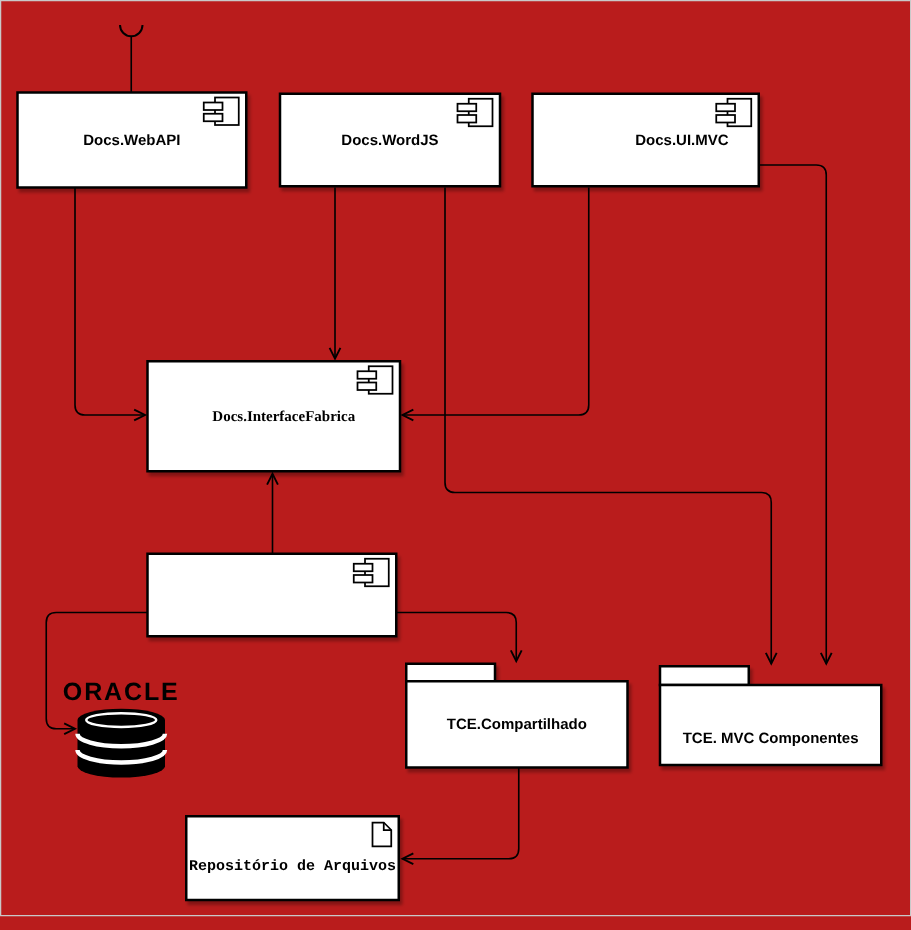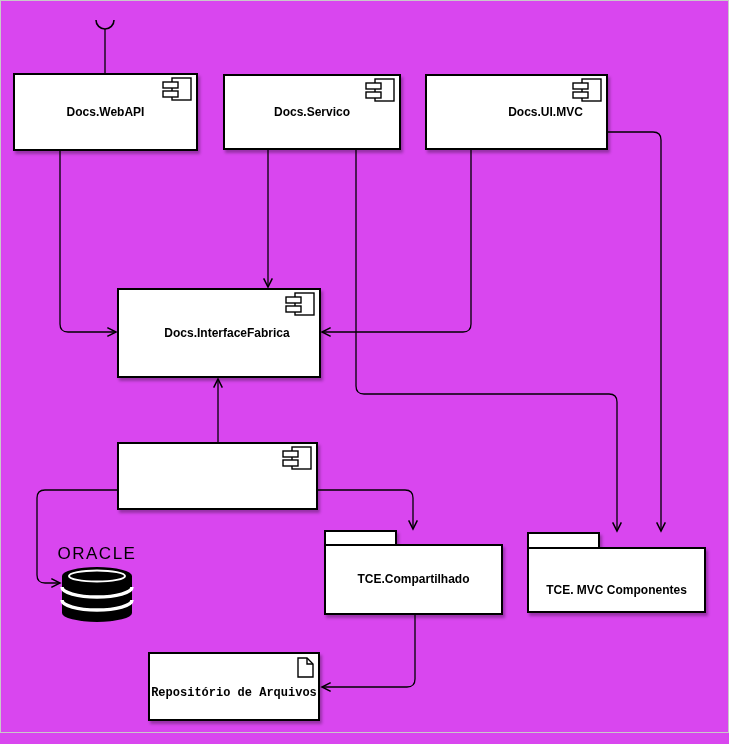--- a/index.html
+++ b/index.html
@@ -1,37 +1,37 @@
 <!DOCTYPE html>
 <html><head>
 <meta charset="utf-8">
 <style>
   html,body{margin:0;padding:0;background:#ffffff;}
   .canvas{
     position:relative;
     width:729px;height:744px;
-    background:#d946ef;
+    background:#b91c1c;
     font-family:"Liberation Sans", sans-serif;
     overflow:hidden;
   }
   .canvas-border{
     position:absolute;left:0;top:0;width:727px;height:731px;
     border:1px solid #c9c9c9;pointer-events:none;z-index:3;
   }
   svg.diagram{position:absolute;left:0;top:0;z-index:1;}
   .label{
     position:absolute;z-index:2;
     display:flex;align-items:center;justify-content:center;
     font-size:12px;font-weight:bold;color:#000;text-align:center;
     line-height:1.2;
   }
   .oracle-logo{
     position:absolute;z-index:2;
     display:flex;align-items:center;justify-content:center;
-    font-size:17px;font-weight:normal;color:#000;
+    font-size:20px;font-weight:bold;color:#000;
     letter-spacing:1.5px;
   }
 </style>
 </head>
 <body>
 
 <div class="canvas">
   <div class="canvas-border"></div>
 
   <svg class="diagram" width="729" height="744" viewBox="0 0 729 744">
@@ -106,20 +106,20 @@
 
     <g>
       <path d="M62,576 A35,9 0 0 1 132,576 L132,613 A35,9 0 0 1 62,613 Z" fill="#000000" stroke="none"></path>
       <ellipse cx="97" cy="576" rx="28" ry="5.5" fill="none" stroke="#ffffff" stroke-width="2"></ellipse>
       <path d="M62,587 A35,10 0 0 0 132,587" fill="none" stroke="#ffffff" stroke-width="3.5"></path>
       <path d="M62,600 A35,10 0 0 0 132,600" fill="none" stroke="#ffffff" stroke-width="3.5"></path>
     </g>
   </svg>
 
   <div class="label" style="left:14px;top:74px;width:183px;height:76px;">Docs.WebAPI</div>
-  <div class="label" style="left:224px;top:75px;width:176px;height:74px;">Docs.Servico</div>
+  <div class="label" style="left:224px;top:75px;width:176px;height:74px;">Docs.WordJS</div>
   <div class="label" style="left:426px;top:75px;width:181px;height:74px;padding-left:29px;">Docs.UI.MVC</div>
-  <div class="label" style="left:118px;top:289px;width:218px;height:88px;">Docs.InterfaceFabrica</div>
+  <div class="label" style="left:118px;top:289px;width:218px;height:88px;font-family:Liberation Serif, serif;">Docs.InterfaceFabrica</div>
   <div class="label" style="left:325px;top:545px;width:177px;height:69px;border-radius:16px;">TCE.Compartilhado</div>
   <div class="label" style="left:528px;top:548px;width:177px;height:84px;text-align:center;">TCE. MVC Componentes</div>
   <div class="label" style="left:149px;top:660px;width:170px;height:67px;font-family:Liberation Mono, monospace;">Repositório de Arquivos</div>
   <div class="oracle-logo" style="left:52px;top:546px;width:90px;height:16px;">ORACLE</div>
 </div>
 
 </body></html>

